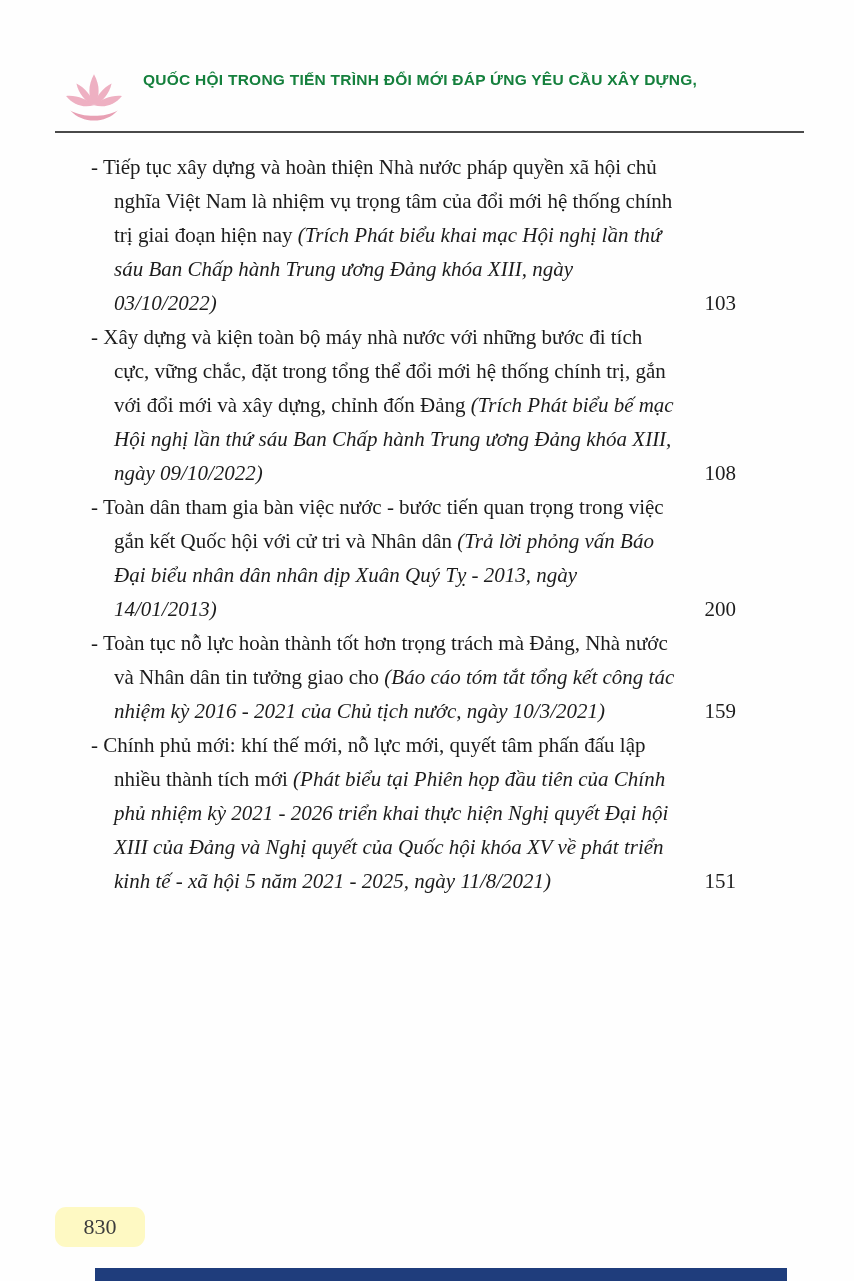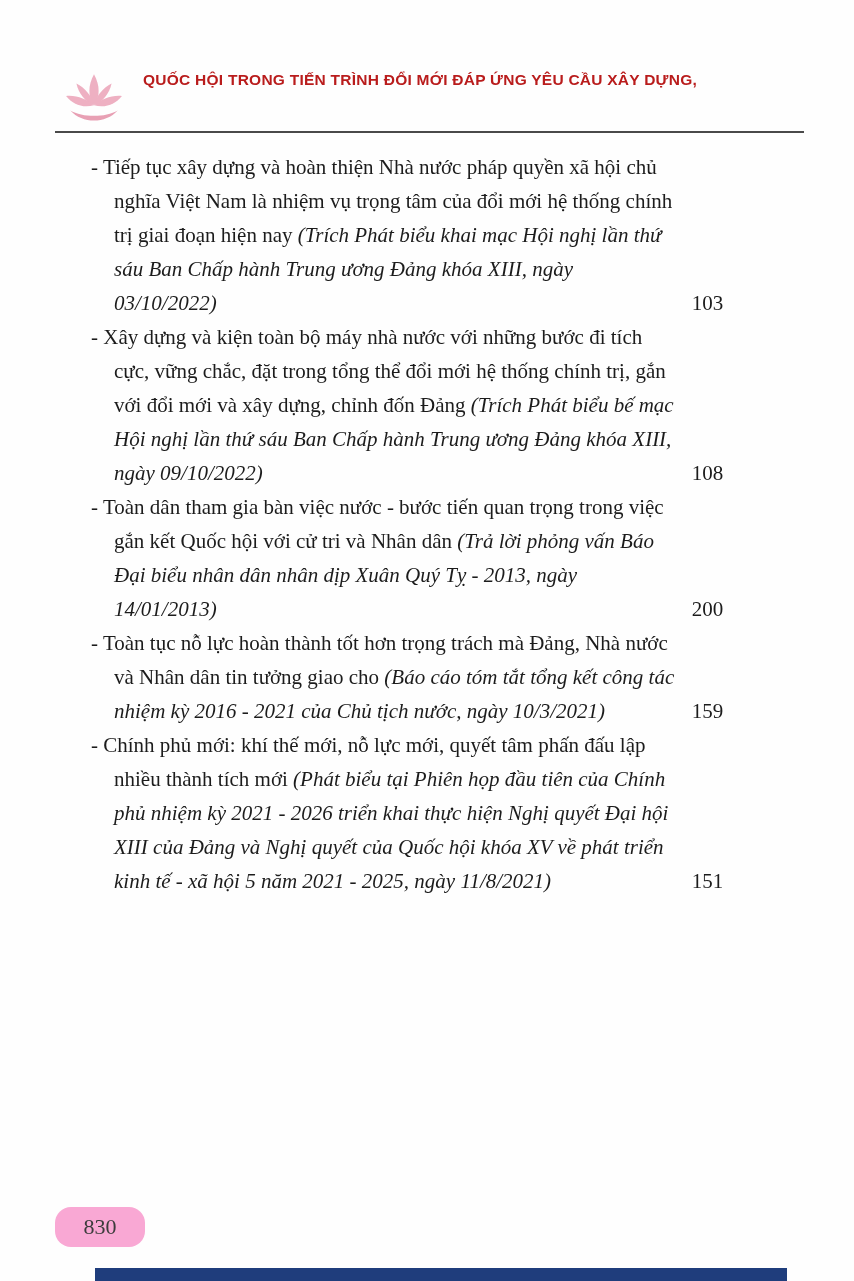--- a/index.html
+++ b/index.html
@@ -32,21 +32,21 @@
     width: 62px;
     height: 54px;
   }
   .header-text {
     margin-left: 88px;
     font-family: "Liberation Sans", sans-serif;
     font-weight: bold;
     font-size: 15.5px;
     line-height: 27px;
     letter-spacing: 0.25px;
-    color: #b91c1c;
+    color: #15803d;
   }
   .header-rule {
     position: absolute;
     top: 131px;
     left: 55px;
     right: 50px;
     border-top: 2px solid #4a4a4a;
   }
 
   
@@ -64,36 +64,36 @@
   }
   .entry-text {
     width: 588px;
     padding-left: 23px;
     text-indent: -23px;
   }
   .dash { display: inline; }
   .citation { font-style: italic; }
   .entry-page {
     flex: 1;
-    text-align: center;
+    text-align: right;
     font-size: 21px;
     line-height: 34px;
     color: #1c1c1c;
     margin-top: 32px;
   }
 
   
   .footer-page {
     position: absolute;
     left: 55px;
     top: 1207px;
     width: 90px;
     height: 40px;
-    background: #f9a8d4;
-    border-radius: 16px;
+    background: #fef9c3;
+    border-radius: 11px;
     display: flex;
     align-items: center;
     justify-content: center;
     font-size: 22px;
     color: #3c3c3c;
   }
   .bottom-strip {
     position: absolute;
     bottom: 0;
     left: 95px;

